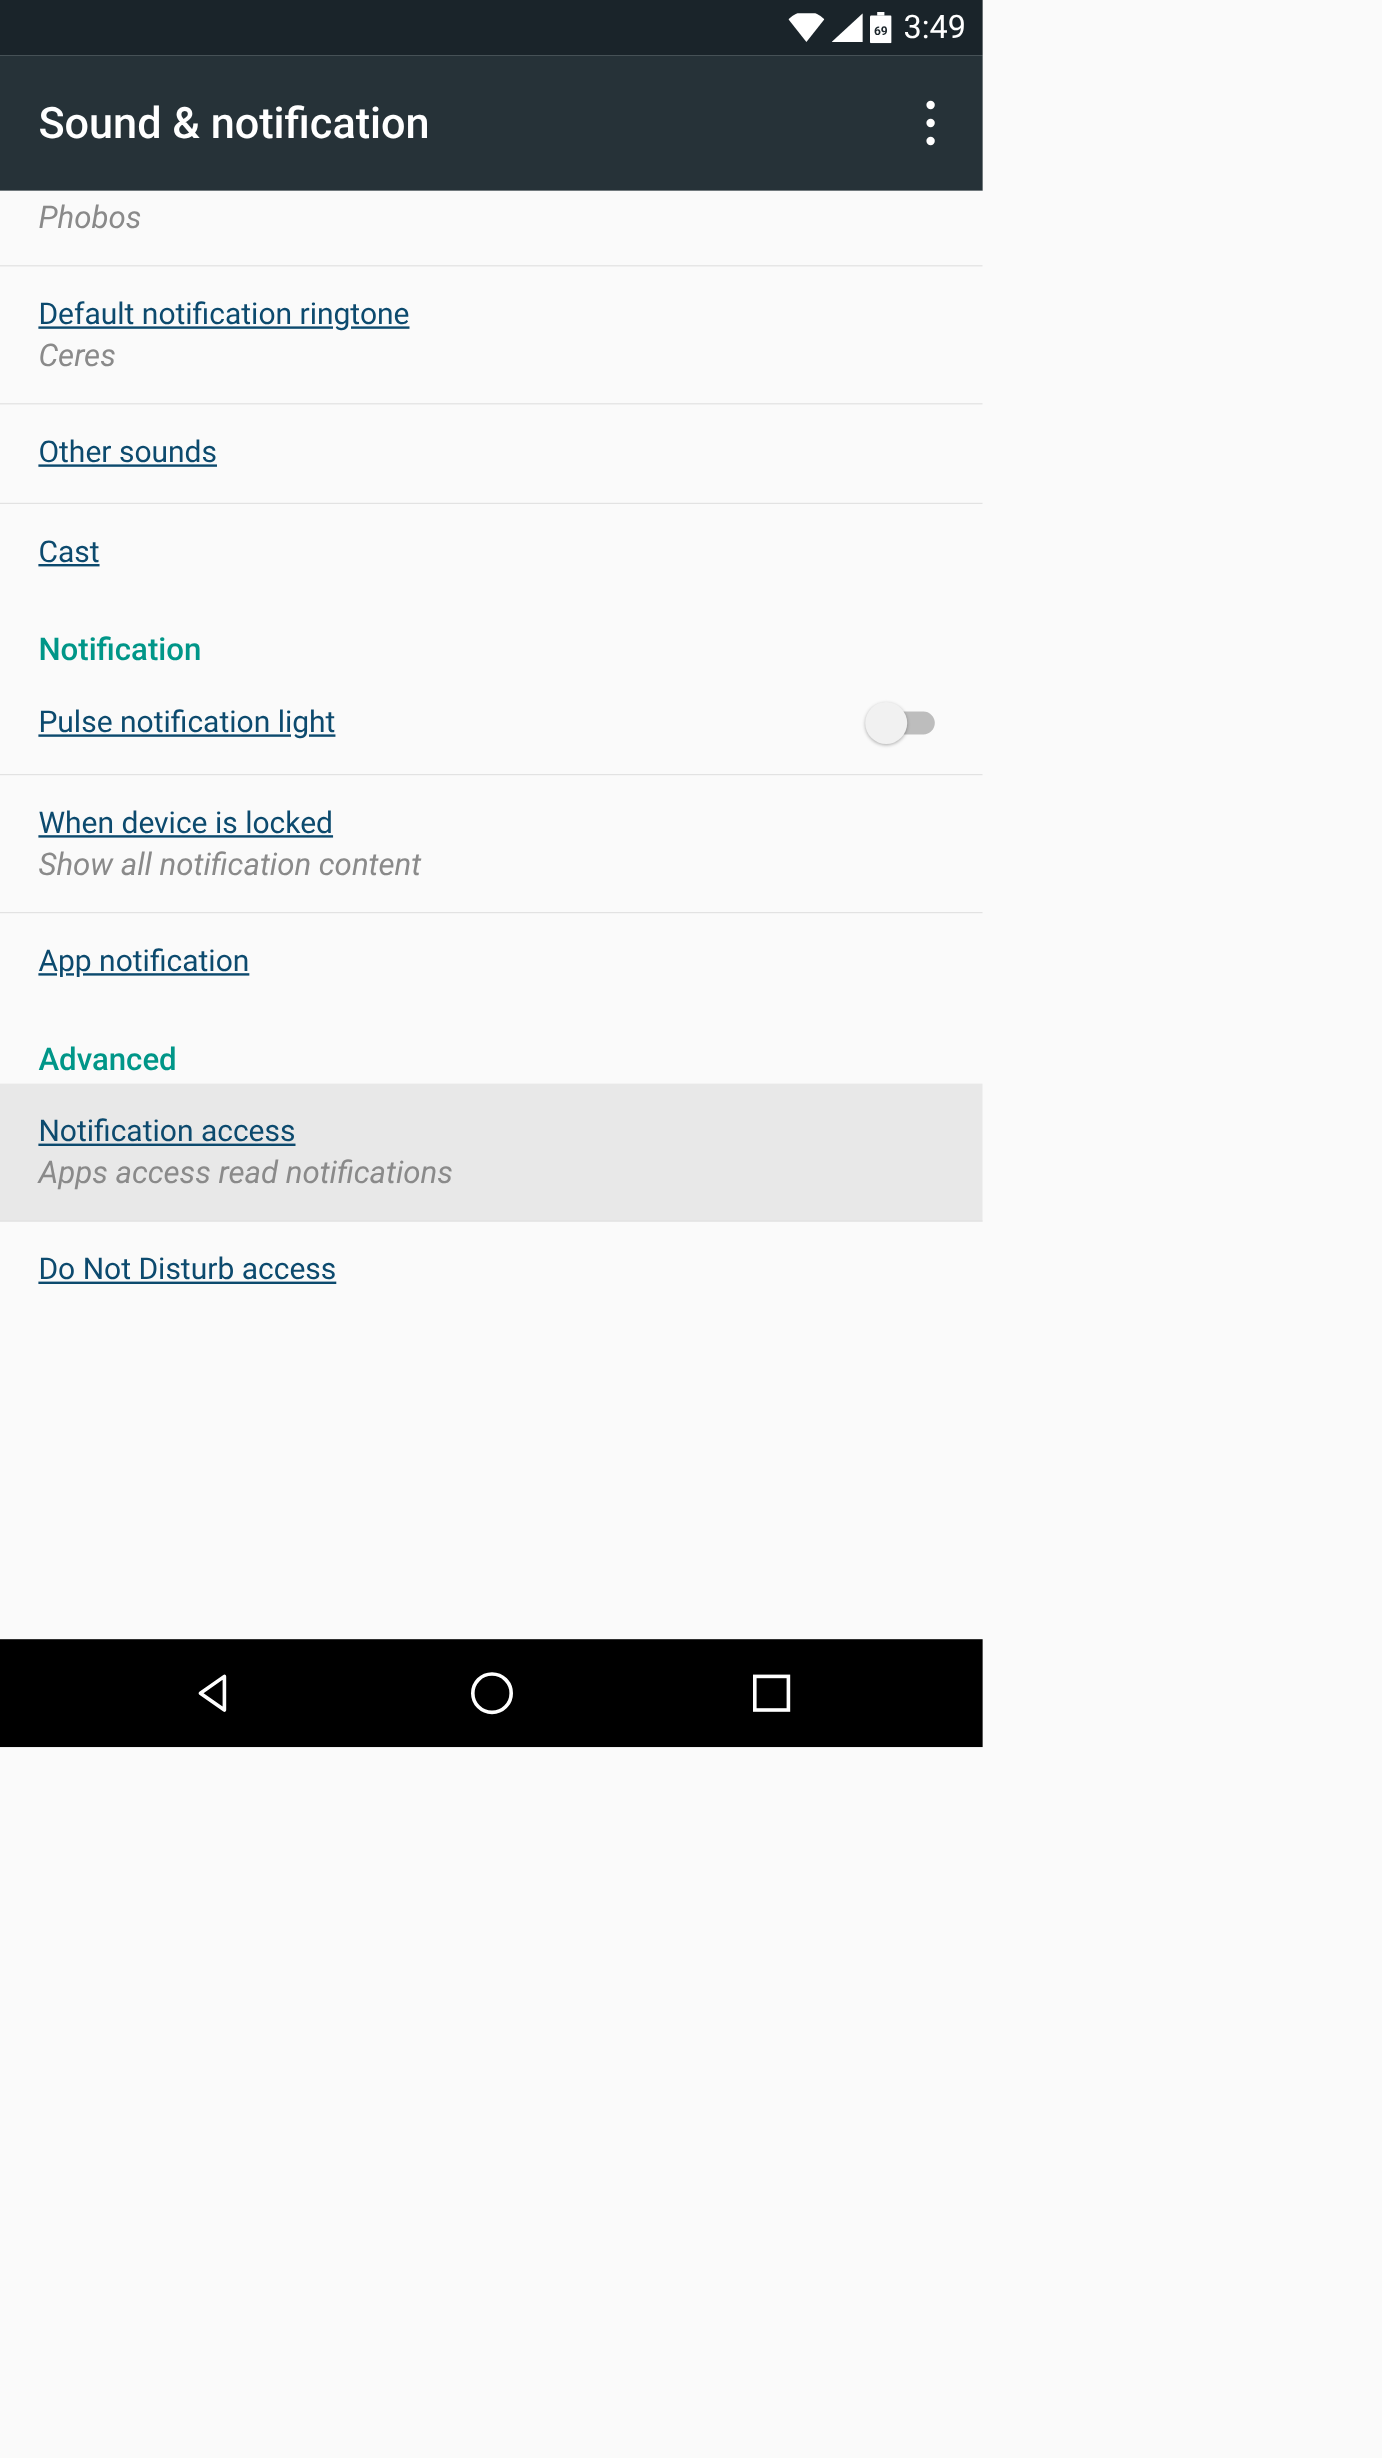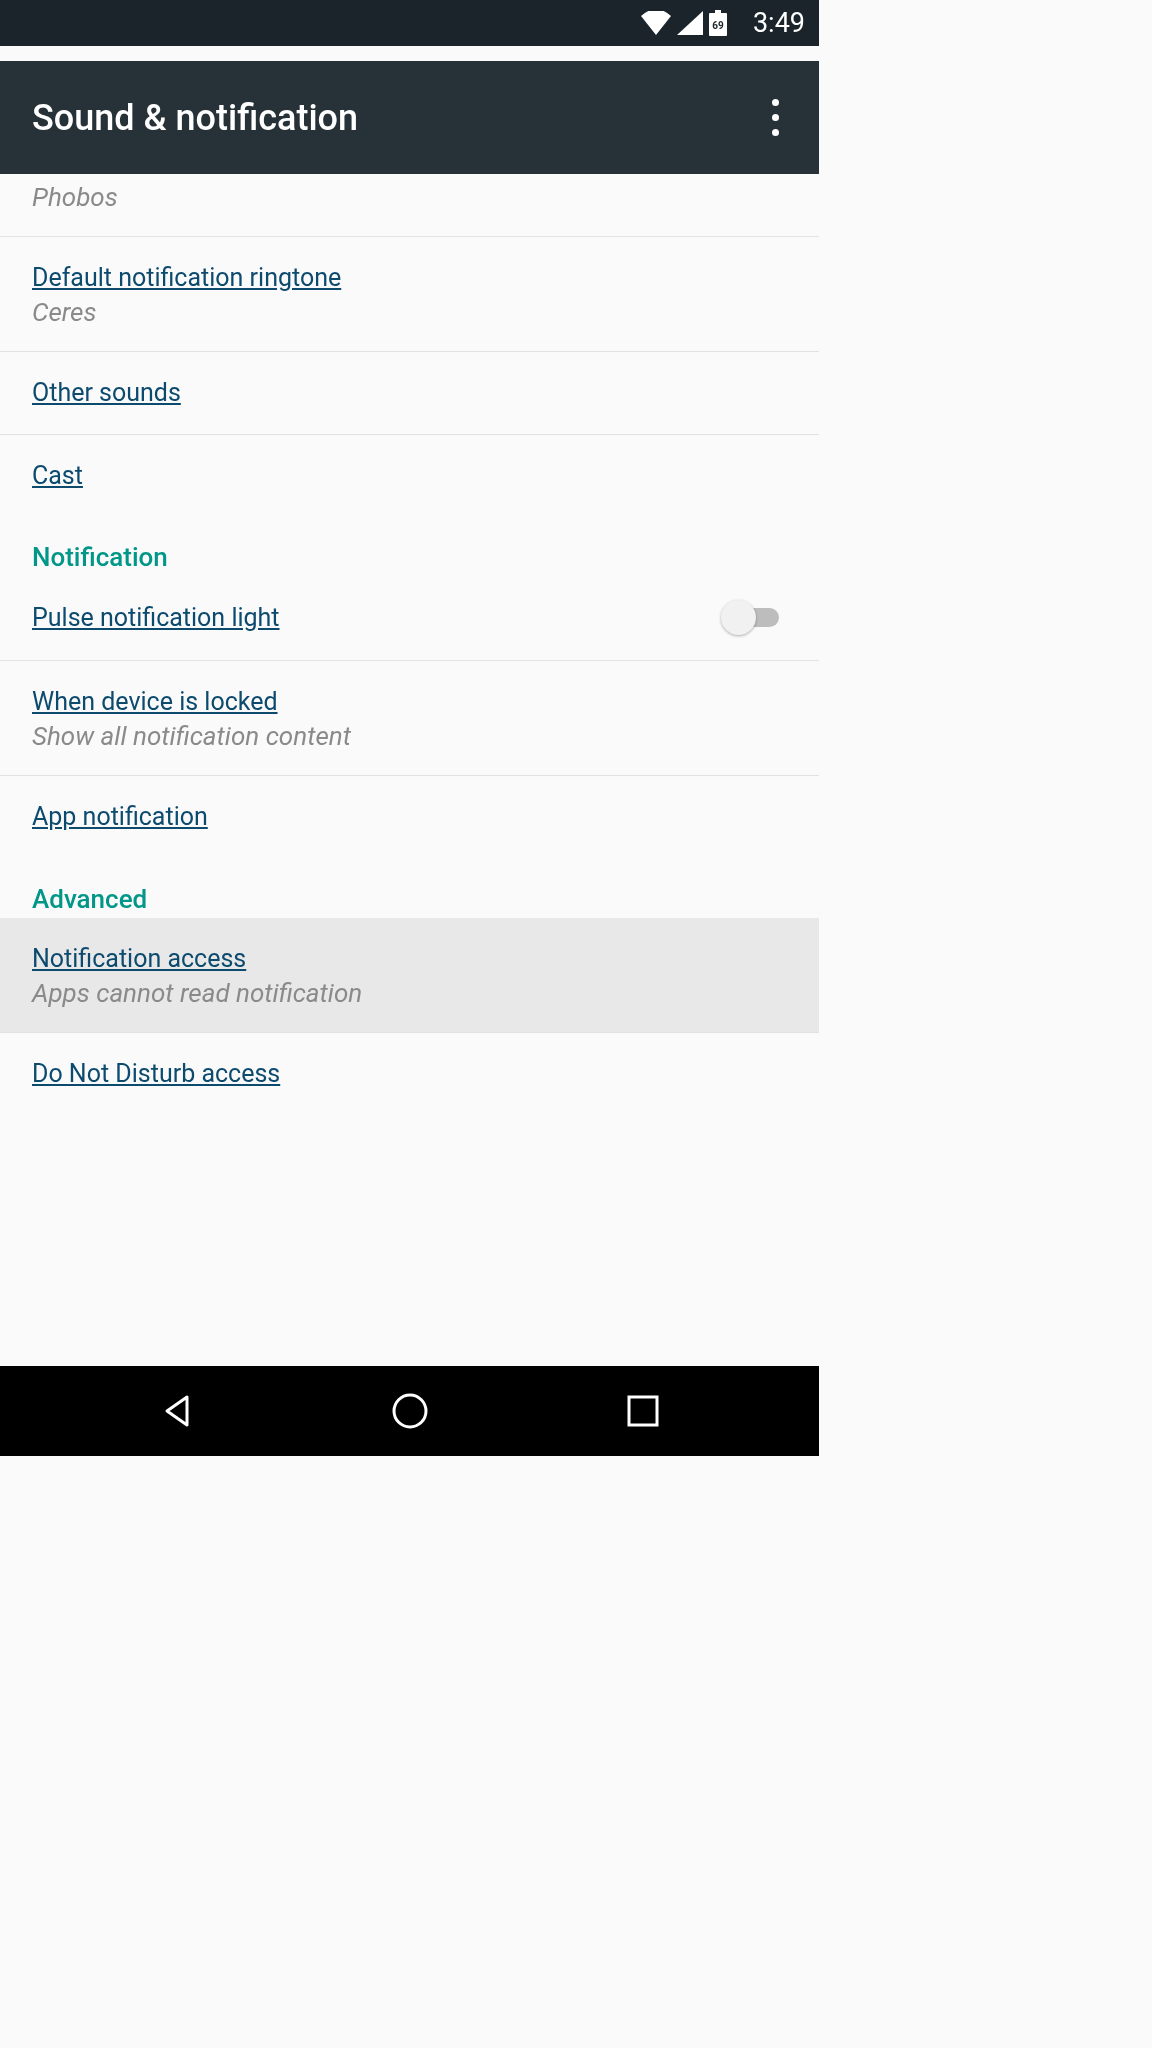--- a/index.html
+++ b/index.html
@@ -29,31 +29,30 @@
     .status-bar .icon {
       color: #fff;
     }
     .wifi-icon svg, .signal-icon svg, .battery-icon svg {
       display: block;
     }
     .clock {
       color: #fff;
       font-size: 27px;
       font-weight: 400;
-      margin-left: 20px;
+      margin-left: 4px;
     }
     .app-bar {
       height: 113px;
       background: #263238;
       display: flex;
       align-items: center;
       padding-left: 32px;
       padding-right: 24px;
       justify-content: space-between;
-      margin-top: 15px;
     }
     .app-bar-title {
       color: #fff;
       font-size: 36px;
       font-weight: 500;
     }
     .overflow-menu {
       width: 40px;
       height: 50px;
       display: flex;
@@ -238,21 +237,21 @@
     <div class="item-text">
       <div class="item-title">App notification</div>
     </div>
   </div>
 
   <div class="section-header">Advanced</div>
 
   <div class="list-item highlighted">
     <div class="item-text">
       <div class="item-title">Notification access</div>
-      <div class="item-subtitle">Apps cannot read notification</div>
+      <div class="item-subtitle">Apps access read notifications</div>
     </div>
   </div>
 
   <div class="list-item no-border">
     <div class="item-text">
       <div class="item-title">Do Not Disturb access</div>
     </div>
   </div>
 
 </div>

